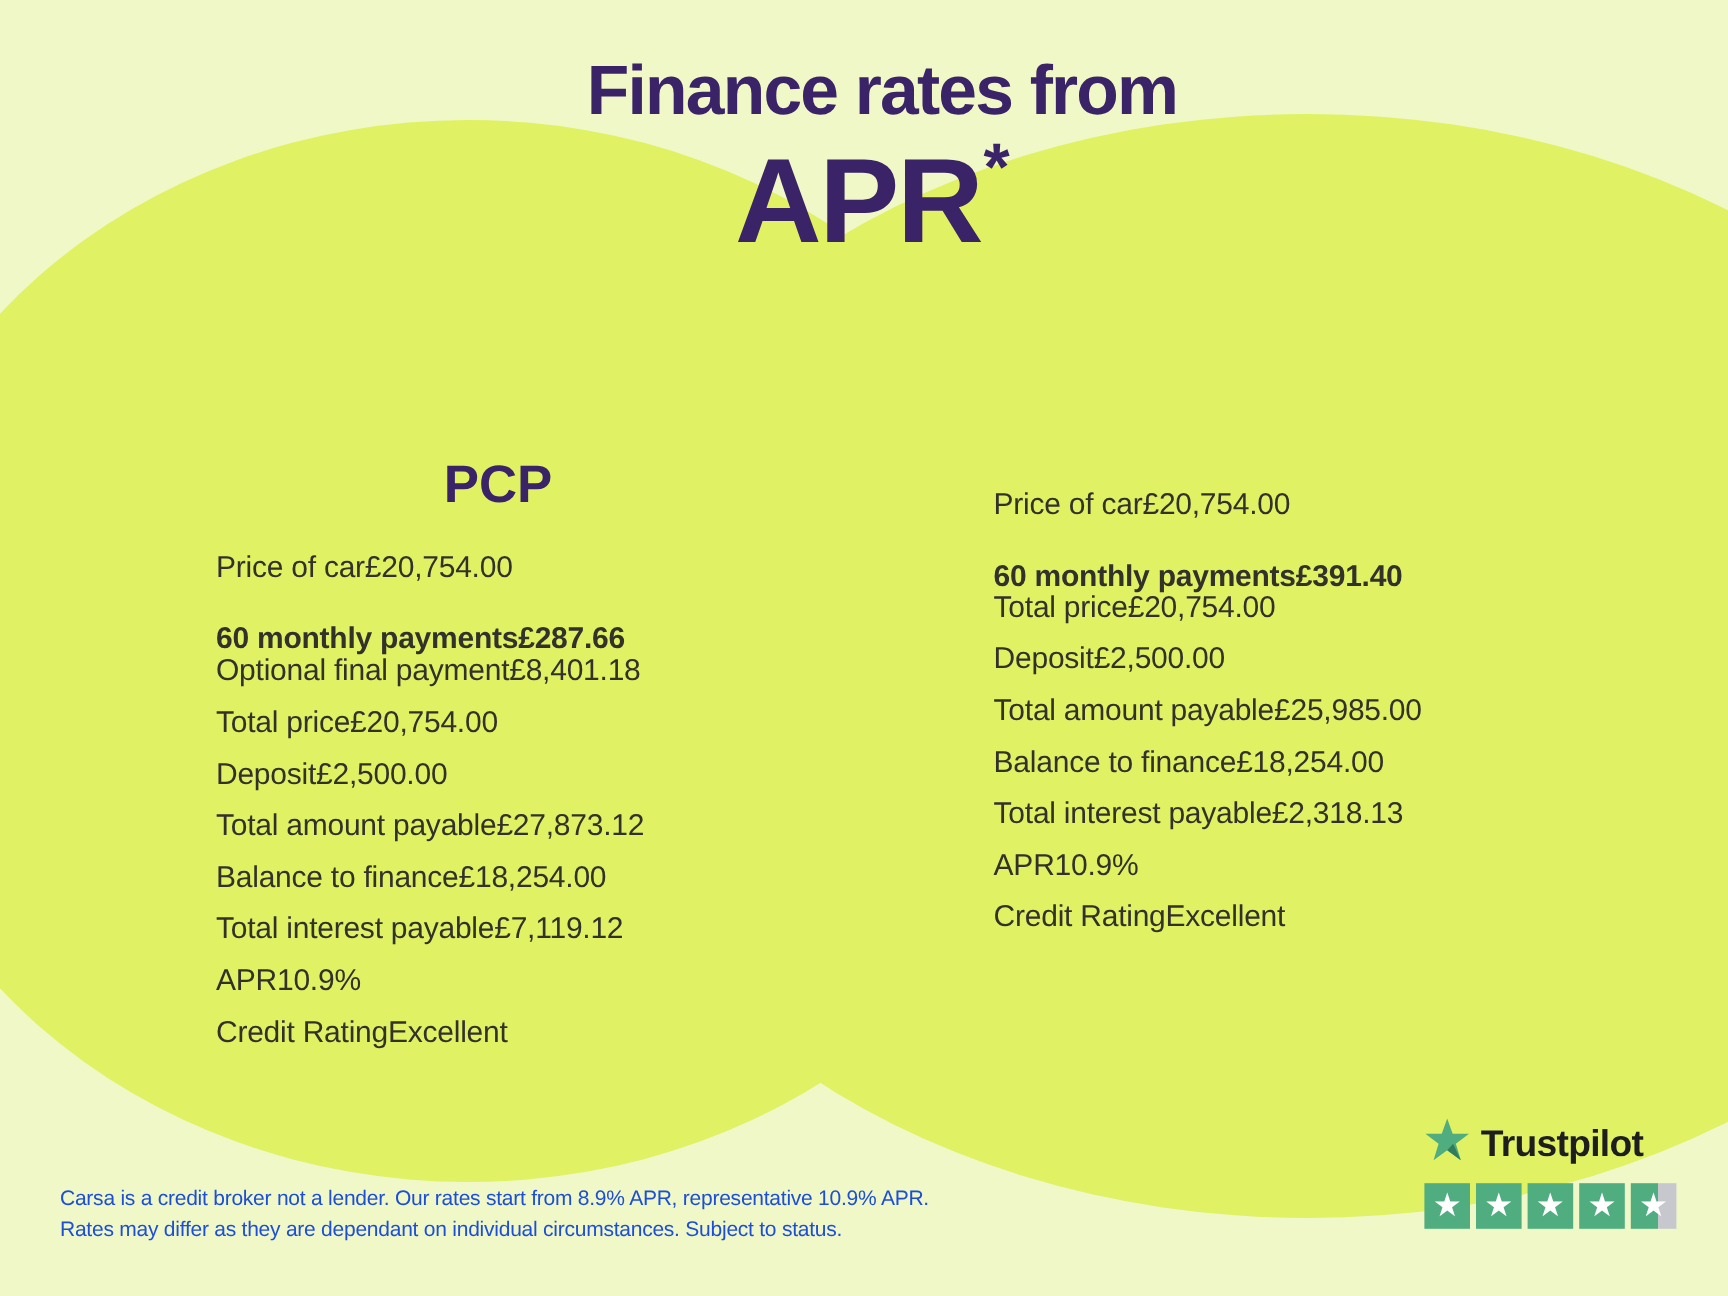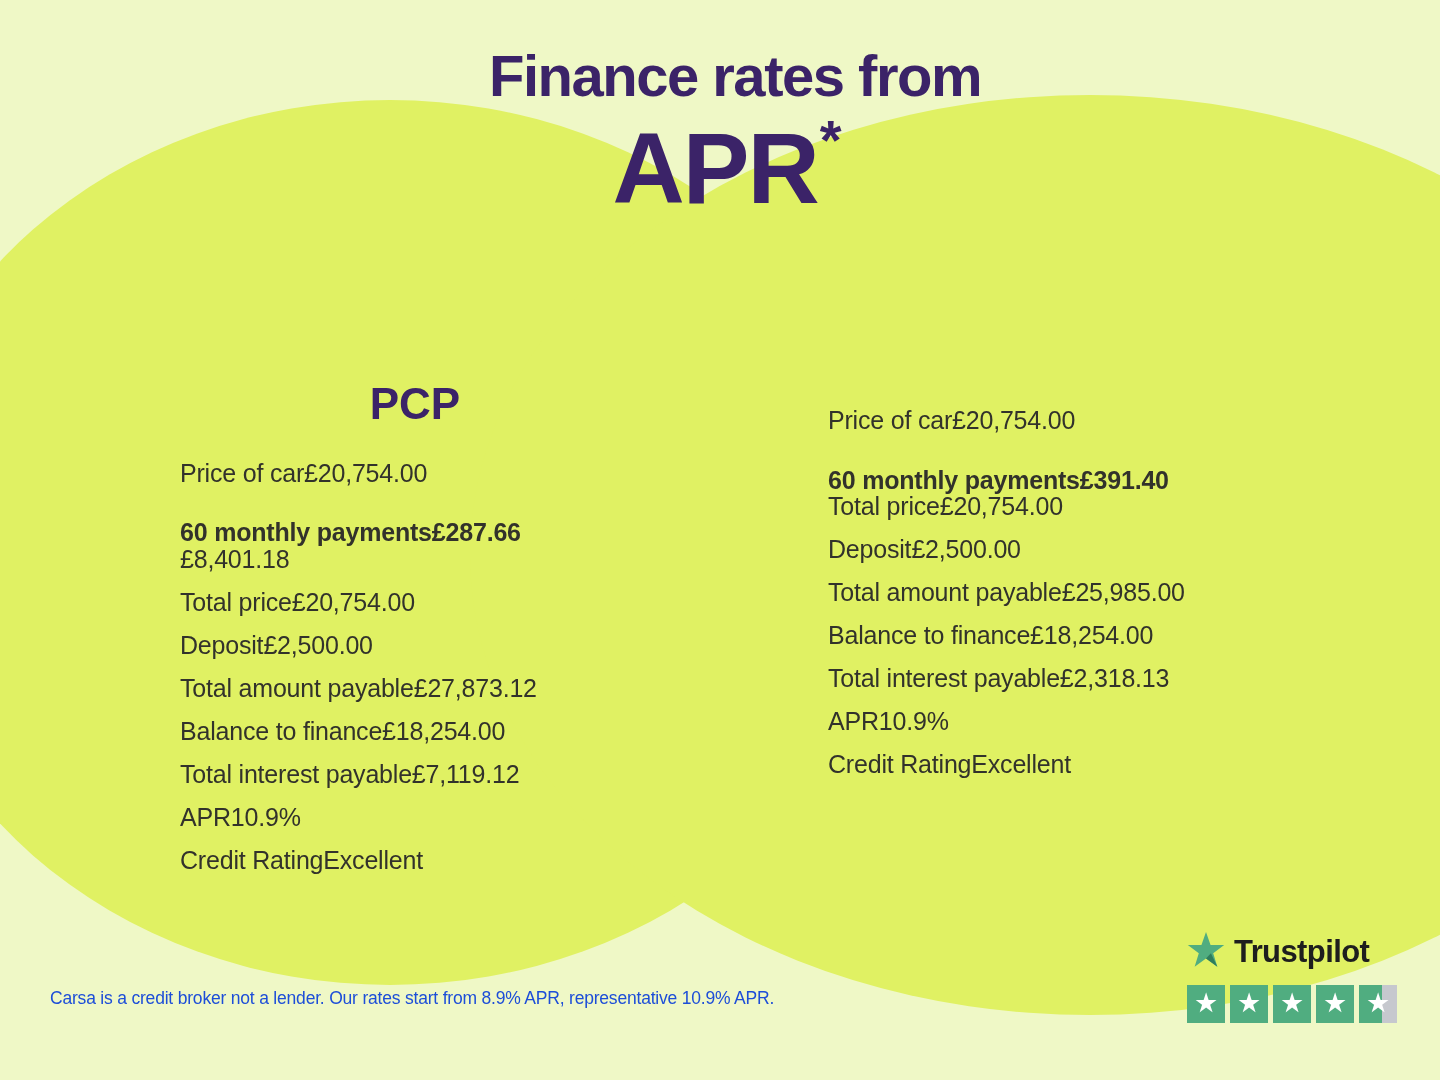--- a/index.html
+++ b/index.html
@@ -128,20 +128,21 @@
   <div class="rows">
     <div class="row">
         <span class="lbl">Price of car</span>
         <span class="val">£20,754.00</span>
       </div>
     <div class="row bold">
         <span class="lbl">60 monthly payments</span>
         <span class="val">£287.66</span>
       </div>
     <div class="row">
+        <span class="lbl">Optional final payment</span>
         <span class="val">£8,401.18</span>
       </div>
     <div class="row">
         <span class="lbl">Total price</span>
         <span class="val">£20,754.00</span>
       </div>
     <div class="row">
         <span class="lbl">Deposit</span>
         <span class="val">£2,500.00</span>
       </div>
@@ -204,20 +205,21 @@
       </div>
     <div class="row">
         <span class="lbl">Credit Rating</span>
         <span class="val">Excellent</span>
       </div>
   </div>
 </div>
 
 <div class="disclaimer">
   <div>Carsa is a credit broker not a lender. Our rates start from 8.9% APR, representative 10.9% APR.</div>
+  <div>Rates may differ as they are dependant on individual circumstances. Subject to status.</div>
 </div>
 
 <div class="trustpilot">
   <div class="tp-logo-row">
     <span>
       <svg width="38" height="36" viewBox="0 0 100 95">
         <polygon points="50,0 62,34 98,34 69,56 80,92 50,70 20,92 31,56 2,34 38,34" fill="#50ad80"></polygon>
         <polygon points="50,70 80,92 63,56" fill="#2f7d5d"></polygon>
       </svg>
     </span>

